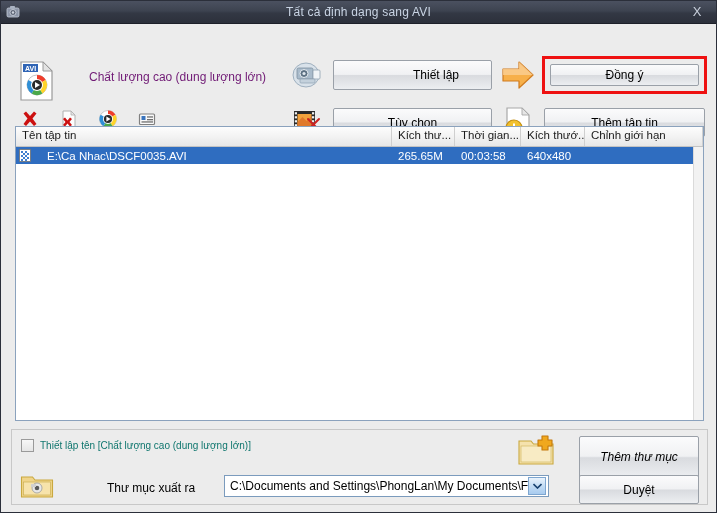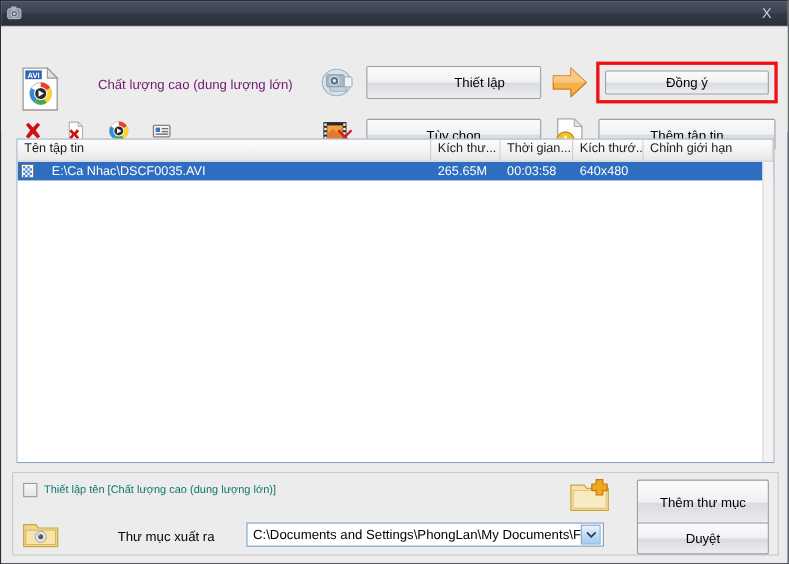--- a/index.html
+++ b/index.html
@@ -324,21 +324,21 @@
   }
 
   .addfolder-icon {
     position: absolute;
     left: 505px; top: 4px;
     width: 38px; height: 34px;
   }
   .btn-addfolder {
     position: absolute;
     left: 567px; top: 6px;
-    width: 120px; height: 42px;
+    width: 120px; height: 42px; font-style: italic;
   }
   .btn-browse {
     position: absolute;
     left: 567px; top: 45px;
     width: 120px; height: 29px;
   }
 </style>
 </head>
 <body>
 
@@ -346,20 +346,21 @@
 
   <div class="titlebar">
     <span class="titlebar-icon">
       <svg width="16" height="16" viewBox="0 0 16 16">
         <rect x="2" y="4" width="12" height="9" rx="1.5" fill="#8d96a8" stroke="#c7ced9" stroke-width="0.8"></rect>
         <rect x="5" y="2" width="5" height="2.5" rx="0.8" fill="#aab3c2"></rect>
         <circle cx="8" cy="8.5" r="3" fill="#5c6475" stroke="#d3d9e2" stroke-width="0.8"></circle>
         <circle cx="8" cy="8.5" r="1.2" fill="#cfd5de"></circle>
       </svg>
     </span>
+    <div class="titlebar-title">Tất cả định dạng sang AVI</div>
     <div class="titlebar-close">X</div>
   </div>
 
   <div class="toolbar">
 
     <div class="avi-icon">
       <svg width="40" height="42" viewBox="0 0 40 42">
         <path d="M4 2 h22 l9 9 v29 h-31 z" fill="#ffffff" stroke="#9a9a9a" stroke-width="1.2"></path>
         <path d="M26 2 l9 9 h-9 z" fill="#e3e3e3" stroke="#9a9a9a" stroke-width="1"></path>
         <rect x="6" y="4" width="15" height="8" fill="#2f64b5"></rect>

